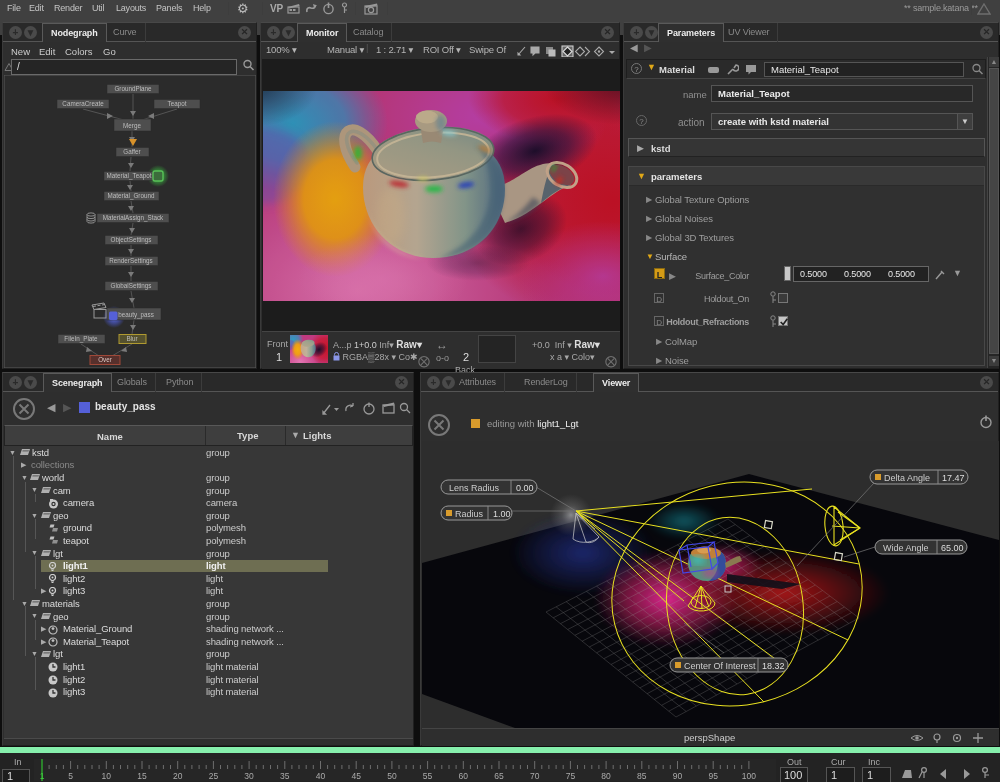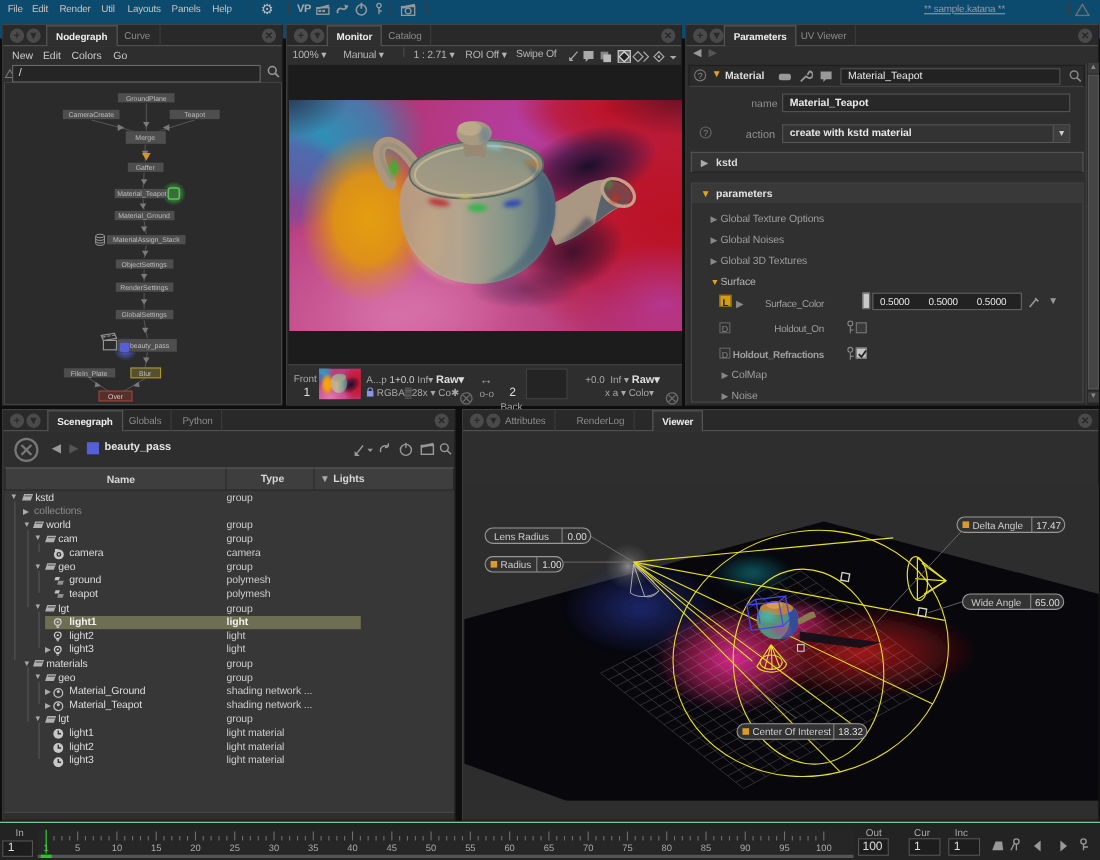--- a/index.html
+++ b/index.html
@@ -3,21 +3,21 @@
 <meta charset="utf-8">
 <style>
 * { margin:0; padding:0; box-sizing:border-box; }
 html,body { width:1000px; height:782px; background:#111; overflow:hidden;
   font-family:"Liberation Sans", sans-serif; }
 .abs { position:absolute; }
 #root { position:relative; width:1000px; height:782px; background:#0e0e0e; }
 
 
 #menubar { position:absolute; left:0; top:0; width:1000px; height:35px;
-  background:#0c4a6e; color:#c4c4c4; font-size:9px; letter-spacing:-0.2px; }
+  background:#404040; color:#c4c4c4; font-size:9px; letter-spacing:-0.2px; }
 #menubar .mi { top:4px; }
 #menubar .mi { position:absolute; top:3px; }
 .vsep { position:absolute; top:2px; width:1px; height:13px; background:#3d3d3d; }
 
 
 .panel { position:absolute; background:#2e2e2e; border:1px solid #202020;
   border-top:1px solid #484848; border-left:1px solid #3a3a3a; }
 .tabbar { position:absolute; left:0; top:0; right:0; height:19px; background:#292929;
   border-bottom:1px solid #555; }
 .circbtn { position:absolute; top:3px; width:13px; height:13px; border-radius:50%;
@@ -61,21 +61,21 @@
       <circle cx="4.5" cy="3" r="2" fill="none" stroke="#999" stroke-width="1.2"></circle>
       <path d="M4.5 5 L4.5 11 M4.5 8 L7 8" stroke="#999" stroke-width="1.2" fill="none"></path>
     </svg>
     <span class="vsep" style="left:355px;"></span>
     <svg class="mi" style="left:364px; top:2px;" width="15" height="13" viewBox="0 0 15 13">
       <rect x="1" y="4" width="12" height="8" fill="none" stroke="#999" stroke-width="1.2"></rect>
       <path d="M1 4 L13 1.5 L13.5 3.5 L2 6 Z" fill="#999"></path>
       <circle cx="7" cy="8" r="2.6" fill="none" stroke="#999" stroke-width="1.2"></circle>
     </svg>
     <span class="vsep" style="left:387px;"></span>
-    <span class="mi" style="left:840px; color:#9a9a9a;text-decoration:underline;">** sample.katana **</span>
+    <span class="mi" style="left:904px; color:#9a9a9a;">** sample.katana **</span>
     <span class="vsep" style="left:971px;"></span>
     <svg class="mi" style="left:977px; top:3px;" width="14" height="12" viewBox="0 0 14 12">
       <path d="M7 1 L13 11 L1 11 Z" fill="none" stroke="#6e6e6e" stroke-width="1.4"></path>
     </svg>
   </div>
   <div class="panel" id="p-nodegraph" style="left:2px; top:22px; width:255px; height:347px;">
     <div class="tabbar">
       <div class="circbtn" style="left:6px;">+</div>
       <div class="circbtn" style="left:21px;">▼</div>
       <div class="tab active" style="left:39px;">Nodegraph</div>
@@ -197,21 +197,21 @@
   <div class="panel" id="p-monitor" style="left:260px; top:22px; width:360px; height:347px;">
     <div class="tabbar">
       <div class="circbtn" style="left:6px;">+</div>
       <div class="circbtn" style="left:21px;">▼</div>
       <div class="tab active" style="left:36px;">Monitor</div>
       <div class="tab" style="left:84px;">Catalog</div>
       <div class="closex">✕</div>
     </div>
     <div class="abs" style="left:0; top:20px; width:358px; height:16px; color:#b5b5b5; font-size:9.5px; letter-spacing:-0.2px;">
       <span class="abs" style="left:5px; top:1px;">100% ▾</span>
-      <span class="abs" style="left:51px; top:1px;text-align:right;">Manual ▾</span>
+      <span class="abs" style="left:66px; top:1px;text-align:right;">Manual ▾</span>
       <span class="abs" style="left:105px; top:-1px; color:#555;">|</span>
       <span class="abs" style="left:115px; top:1px;">1 : 2.71 ▾</span>
       <span class="abs" style="left:162px; top:1px;">ROI Off ▾</span>
       <span class="abs" style="left:208px; top:1px;">Swipe Of</span>
       <svg class="abs" style="left:255px; top:1px;" width="100" height="13" viewBox="0 0 100 13">
         <g stroke="#aaa" stroke-width="1.1" fill="none">
           <path d="M2 11 L9 3 M2 11 L4 11 L2 9 Z"></path>
           <path d="M15 3 h8 v6 h-4 l-2 2 v-2 h-2 Z" fill="#aaa"></path>
           <rect x="30" y="3" width="7" height="7" fill="#888" stroke="none"></rect>
           <rect x="32.5" y="5.5" width="7" height="7" fill="#bbb" stroke="none"></rect>
@@ -673,20 +673,32 @@
     <div class="abs" style="left:1px; top:365px; width:409px; height:1px; background:#4a4a4a;"></div>
   </div>
   <div class="panel" id="p-viewer" style="left:420px; top:372px; width:579px; height:374px;">
     <div class="tabbar">
       <div class="circbtn" style="left:6px;">+</div>
       <div class="circbtn" style="left:21px;">▼</div>
       <div class="tab" style="left:30px;">Attributes</div>
       <div class="tab" style="left:95px;">RenderLog</div>
       <div class="tab active" style="left:172px;">Viewer</div>
       <div class="closex">✕</div>
+    </div>
+    <div class="abs" style="left:0; top:36px; width:577px; height:32px;">
+      <svg class="abs" style="left:6px; top:4px;" width="24" height="24" viewBox="0 0 24 24">
+        <circle cx="12" cy="12" r="10" fill="none" stroke="#787878" stroke-width="2"></circle>
+        <path d="M7.5 7.5 L16.5 16.5 M16.5 7.5 L7.5 16.5" stroke="#787878" stroke-width="2"></path>
+      </svg>
+      <div class="abs" style="left:50px; top:10px; width:9px; height:9px; background:#d89b2c;"></div>
+      <span class="abs" style="left:66px; top:9px; color:#999; font-size:9.5px;">editing with <span style="color:#eee;">light1_Lgt</span></span>
+      <svg class="abs" style="left:558px; top:6px;" width="14" height="14" viewBox="0 0 14 14">
+        <circle cx="7" cy="7.5" r="5" fill="none" stroke="#999" stroke-width="1.4"></circle>
+          <line x1="7" y1="0.5" x2="7" y2="6" stroke="#999" stroke-width="1.6"></line>
+      </svg>
     </div>
 
     <svg class="abs" style="left:1px; top:68px;" width="577" height="287" viewBox="0 0 577 287">
       <defs>
         <radialGradient id="vpBlue" cx="50%" cy="50%" r="50%">
             <stop offset="0" stop-color="#2838a0" stop-opacity="0.85"></stop>
             <stop offset="100%" stop-color="#2838a0" stop-opacity="0"></stop>
           </radialGradient>
         <radialGradient id="vpCyan" cx="50%" cy="50%" r="50%">
             <stop offset="0" stop-color="#18b8c8" stop-opacity="0.9"></stop>
@@ -853,22 +865,36 @@
         <g transform="translate(248,217)">
           <rect x="0" y="0" width="118" height="14" rx="7" fill="#333" stroke="#999" stroke-width="1"></rect>
           <line x1="88" y1="0" x2="88" y2="14" stroke="#888"></line>
           <rect x="5" y="4" width="6" height="6" fill="#d89b2c"></rect>
           <text x="14" y="10.5" fill="#ccc">Center Of Interest</text>
             <text x="92" y="10.5" fill="#ddd">18.32</text>
         </g>
       </g>
     </svg>
 
+    <div class="abs" style="left:1px; top:355px; width:577px; height:18px; background:#2e2e2e; border-top:1px solid #444; color:#ccc; font-size:11px;">
+      <span class="abs" style="left:262px; top:3px; font-size:9.5px;">perspShape</span>
+      <svg class="abs" style="left:488px; top:3px;" width="80" height="12" viewBox="0 0 80 12">
+        <g fill="#999">
+          <path d="M1 6 Q7 1 13 6 Q7 11 1 6 Z" fill="none" stroke="#999" stroke-width="1"></path>
+            <circle cx="7" cy="6" r="1.8"></circle>
+          <circle cx="27" cy="5" r="3" fill="none" stroke="#999" stroke-width="1.2"></circle>
+            <path d="M27 8 L27 11" stroke="#999" stroke-width="1.2"></path>
+          <circle cx="47" cy="6" r="3.5" fill="none" stroke="#999" stroke-width="1.2"></circle>
+            <circle cx="47" cy="6" r="1.2"></circle>
+          <path d="M68 1 L68 11 M63 6 L73 6" stroke="#999" stroke-width="1.3"></path>
+        </g>
+      </svg>
+    </div>
   </div>
-  <div id="timeline" style="position:absolute; left:0; top:747px; width:1000px; height:35px; background:#232323; border-top:1px solid #86efac;">
+  <div id="timeline" style="position:absolute; left:0; top:747px; width:1000px; height:35px; background:#232323; border-top:6px solid #86efac;">
     <span class="abs" style="left:14px; top:4px; color:#aaa; font-size:9px;">In</span>
     <span class="abs" style="left:787px; top:4px; color:#aaa; font-size:9px;">Out</span>
     <span class="abs" style="left:831px; top:4px; color:#aaa; font-size:9px;">Cur</span>
     <span class="abs" style="left:868px; top:4px; color:#aaa; font-size:9px;">Inc</span>
     <div class="abs" style="left:2px; top:16px; width:28px; height:15px; background:#1d1d1d; border:1px solid #555; color:#ddd; font-size:11px; line-height:13px; padding-left:4px;">1</div>
     <div class="abs" style="left:780px; top:14px; width:28px; height:16px; background:#1d1d1d; border:1px solid #555; color:#ddd; font-size:11px; line-height:14px; padding-left:3px;">100</div>
     <div class="abs" style="left:826px; top:14px; width:29px; height:16px; background:#1d1d1d; border:1px solid #555; color:#ddd; font-size:11px; line-height:14px; padding-left:4px;">1</div>
     <div class="abs" style="left:862px; top:14px; width:29px; height:16px; background:#1d1d1d; border:1px solid #555; color:#ddd; font-size:11px; line-height:14px; padding-left:4px;">1</div>
     <svg class="abs" style="left:34px; top:6px;" width="745" height="28" viewBox="0 0 745 28">
       <rect x="0" y="0" width="742" height="22" fill="#262626"></rect>

